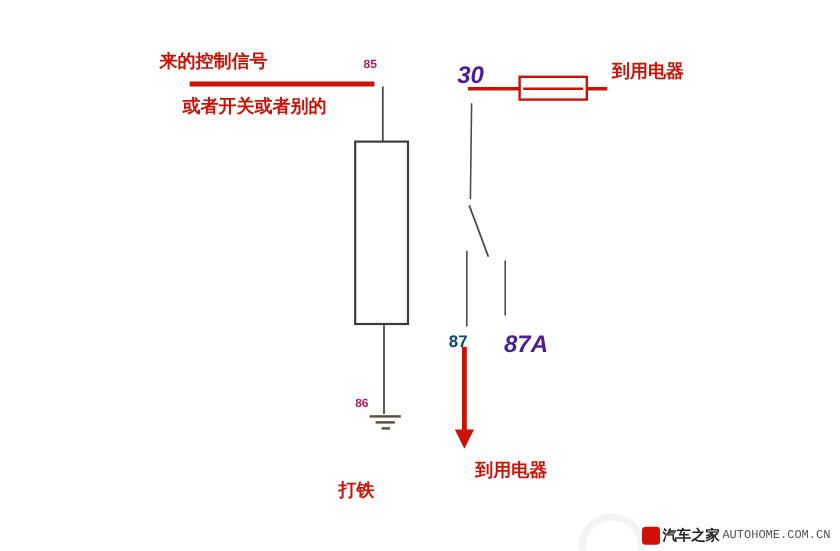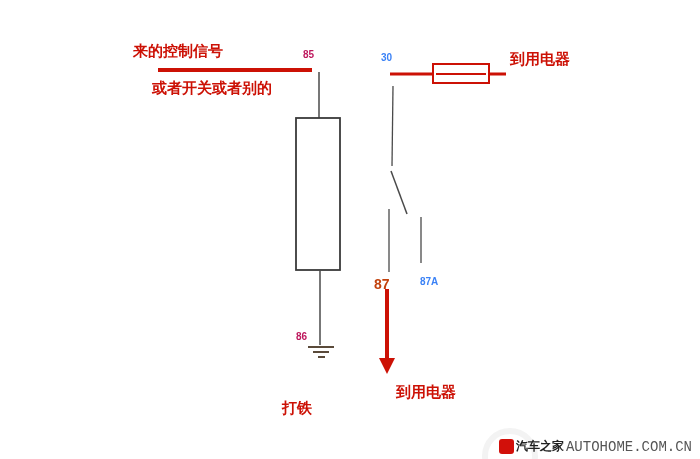--- a/index.html
+++ b/index.html
@@ -21,22 +21,22 @@
     top: 0;
   }
   .lbl {
     position: absolute;
     font-weight: bold;
     white-space: nowrap;
     user-select: none;
   }
   .lbl-red   { color: #cc1105; font-size: 15px; }
   .lbl-pin-red { color: #be185d; font-size: 10px; }
-  .lbl-pin-dark { color: #3b82f6; font-size: 10px; }
-  .lbl-pin-bright { color: #c2410c; font-size: 14px; }
+  .lbl-pin-dark { color: #4c1d95; font-size: 20px; font-style: italic; }
+  .lbl-pin-bright { color: #0c4a6e; font-size: 14px; }
   .watermark {
     position: absolute;
     right: 8px;
     bottom: 4px;
     display: flex;
     align-items: center;
     gap: 2px;
   }
   .wm-logo {
     width: 15px;
@@ -50,21 +50,21 @@
     align-items: center;
     justify-content: center;
   }
   .wm-brand {
     color: #222222;
     font-size: 12px;
     font-weight: bold;
   }
   .wm-site {
     color: #555555;
-    font-size: 14px;
+    font-size: 10px;
     font-family: "Liberation Mono", "DejaVu Sans Mono", monospace;
   }
   .ghost-mark {
     position: absolute;
     left: 482px;
     top: 428px;
     width: 44px;
     height: 44px;
     border: 6px solid #bbbbbb;
     border-radius: 50%;

